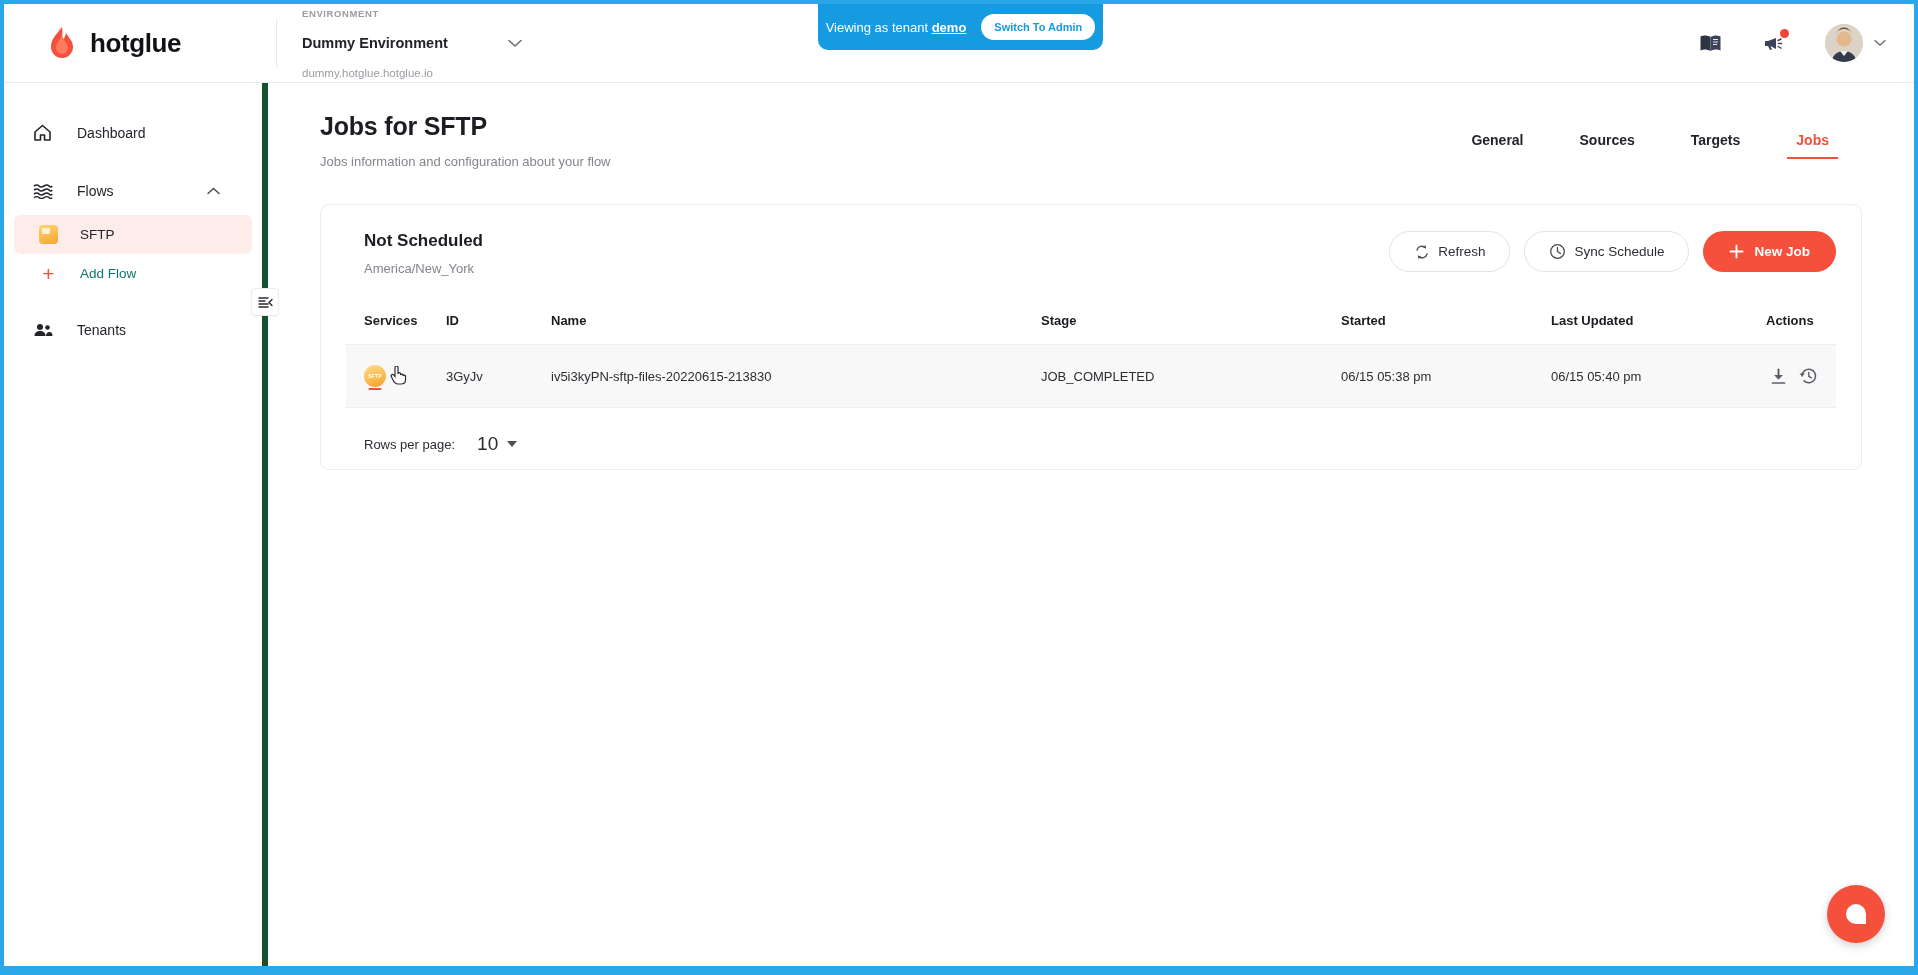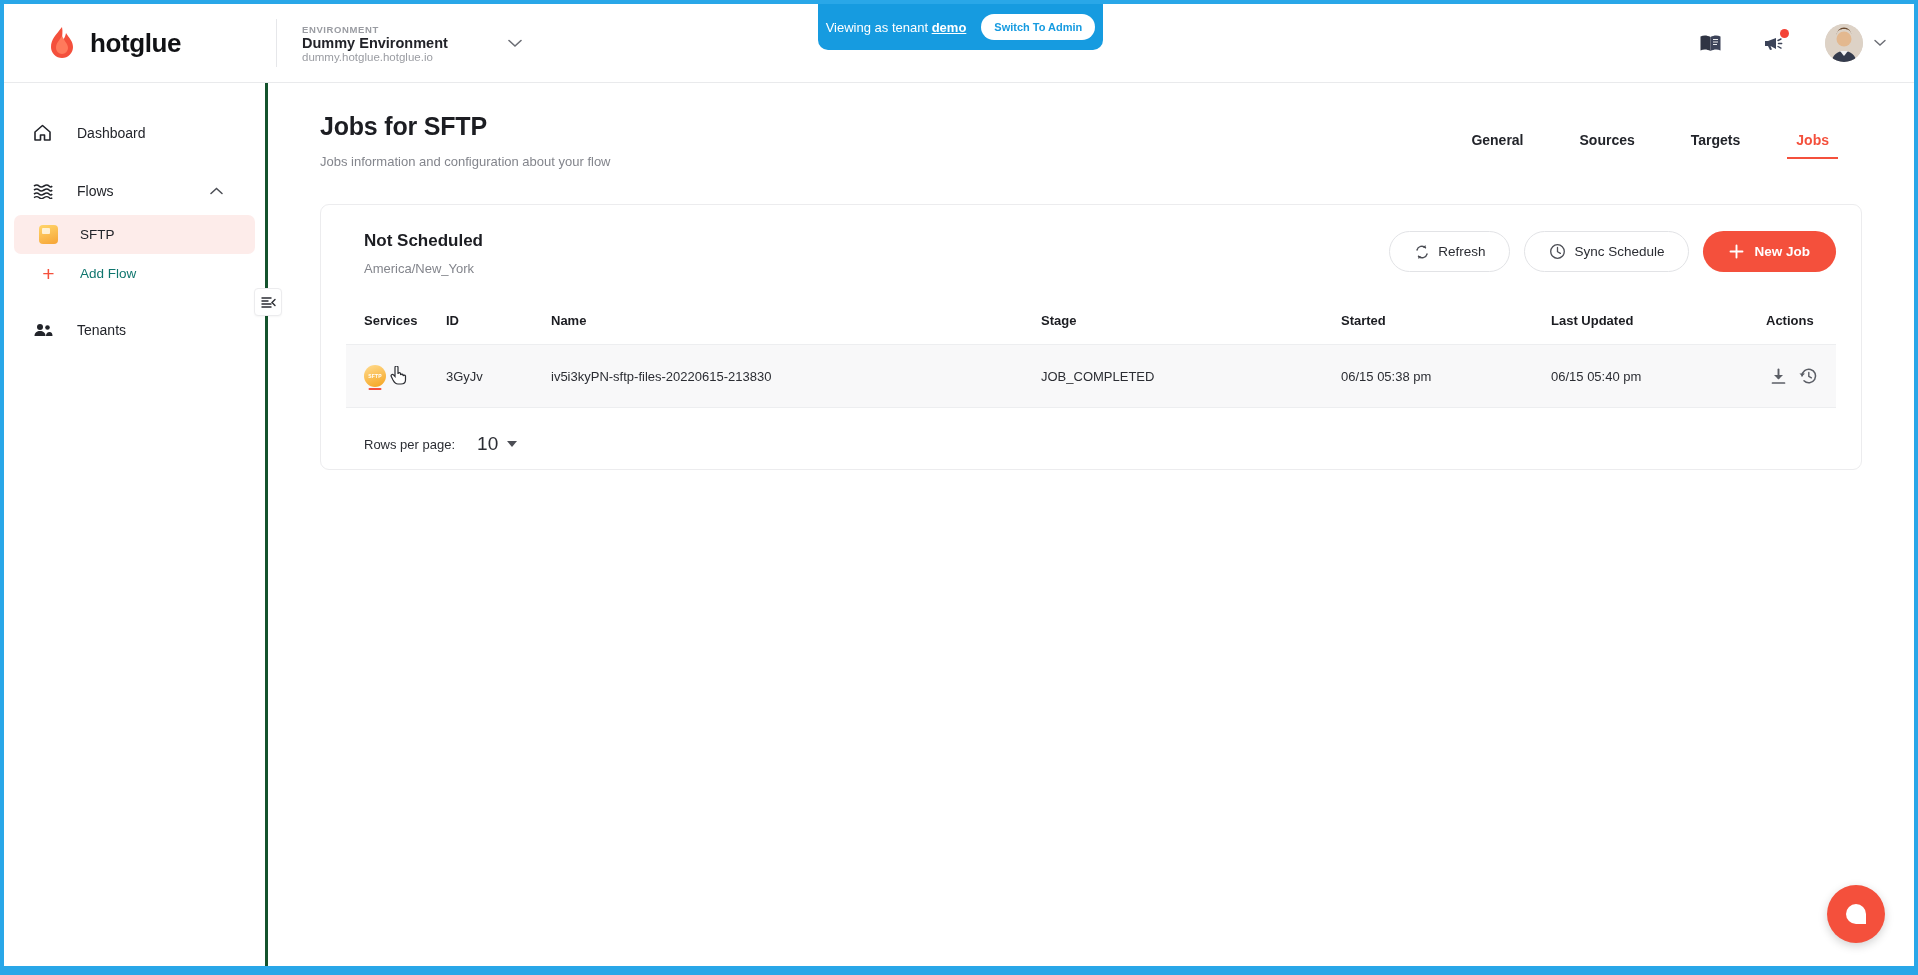--- a/index.html
+++ b/index.html
@@ -52,21 +52,21 @@
     width: 1px; height: 48px; background: #e6e7ea;
     margin-left: 2px;
   }
   .env-block {
     padding-left: 25px;
     display: flex;
     align-items: center;
     gap: 60px;
     min-width: 250px;
   }
-  .env-text { display: flex; flex-direction: column; gap: 0; }
+  .env-text { display: flex; flex-direction: column; gap: 16px; }
   .env-label {
     font-size: 9.5px;
     letter-spacing: 0.6px;
     color: #9a9ca2;
     font-weight: 600;
     text-transform: uppercase;
   }
   .env-name { font-size: 14.5px; color: #222329; font-weight: 600; }
   .env-host { font-size: 11.5px; color: #9a9ca2; }
   .chev-down {
@@ -133,21 +133,21 @@
     position: relative;
     flex-shrink: 0;
   }
 
   
   .sidebar {
     position: absolute;
     top: 79px; left: 0; bottom: 0;
     width: 264px;
     background: #ffffff;
-    border-right: 3px solid #14532d;
+    border-right: 6px solid #14532d;
     padding-top: 29px;
   }
   .nav-item {
     display: flex;
     align-items: center;
     height: 42px;
     padding: 0 24px 0 28px;
     cursor: pointer;
     gap: 24px;
     position: relative;

